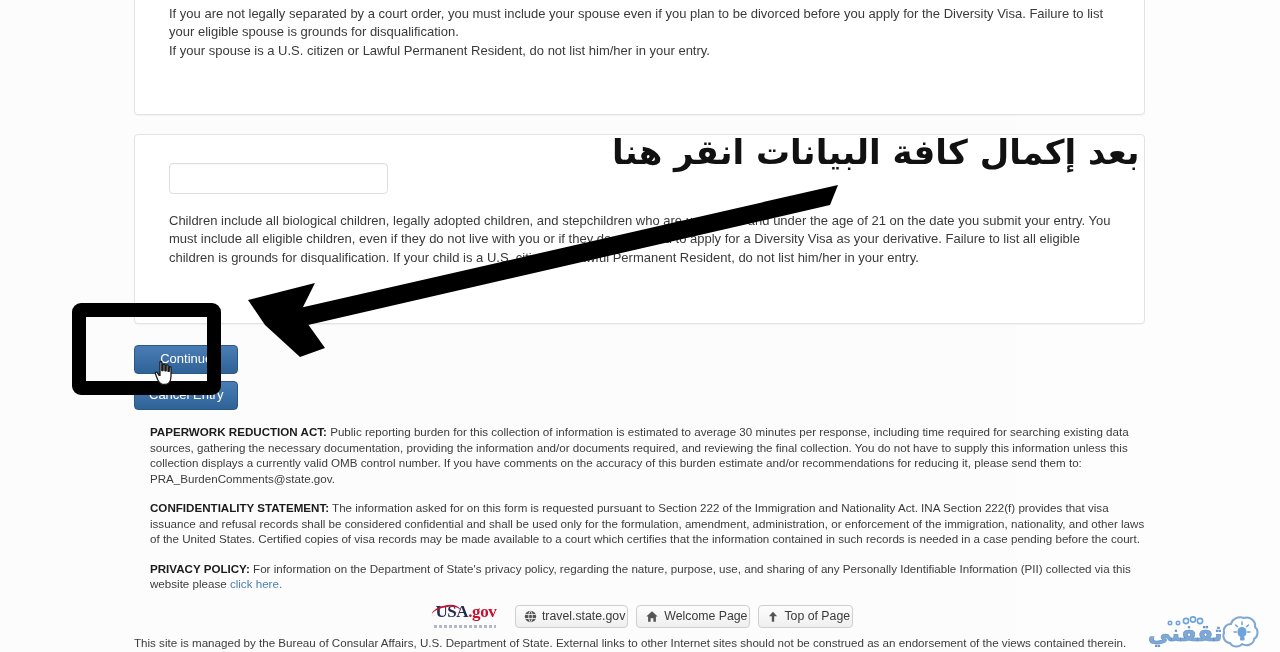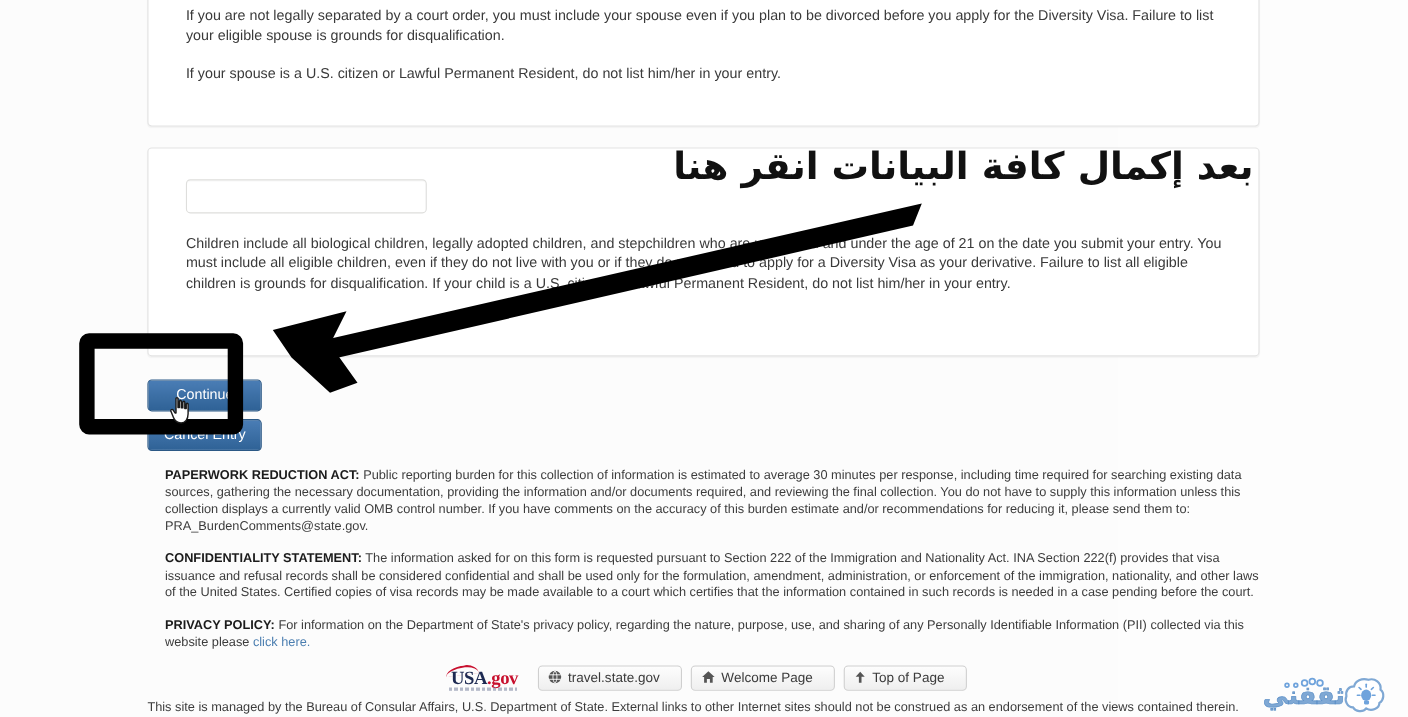--- a/index.html
+++ b/index.html
@@ -34,21 +34,21 @@
     font-size: 13.5px;
     color: #333;
   }
   .card-body { padding: 14px 0 16px 0; }
   .para {
     font-size: 13px;
     line-height: 1.42;
     color: #3a3a3a;
     margin: 0 30px 0 34px;
   }
-  .para + .para { margin-top: 16px; }
+  .para + .para { }
 
   .num-input {
     margin: 14px 0 0 34px;
     width: 219px; height: 31px;
     background: #fff;
     border: 1px solid #dededc;
     border-radius: 4px;
     box-shadow: inset 0 1px 1px rgba(0,0,0,0.03);
   }
 
@@ -87,21 +87,21 @@
   .botnav {
     position: absolute;
     left: 0; top: 604px;
     width: 1280px;
     display: flex; align-items: center; justify-content: center;
     gap: 8px;
   }
   .usagov {
     position: relative;
     width: 78px; height: 24px;
-    display: flex; align-items: center; justify-content: center;
+    display: flex; align-items: flex-start; justify-content: center;
     margin-right: 2px;
   }
   .usagov .word {
     font-family: "Liberation Serif", serif;
     font-size: 17px; font-weight: bold;
     letter-spacing: -0.4px;
     color: #1d2a52;
     line-height: 15px;
   }
   .usagov .word .dotgov { color: #c8102e; }
@@ -112,25 +112,25 @@
     border-radius: 60% 40% 0 0 / 100% 100% 0 0;
     transform: rotate(-7deg);
   }
   .usagov .tag {
     position: absolute; left: 7px; bottom: 0px;
     width: 62px; height: 3px;
     background: repeating-linear-gradient(to right,#8b93ab 0 3px, transparent 3px 5px);
     opacity: .65;
   }
   .navbtn {
-    display: flex; align-items: flex-start; gap: 5px;
+    display: flex; align-items: flex-end; gap: 5px;
     background: linear-gradient(to bottom,#fdfdfd 0%, #efefef 100%);
     border: 1px solid #cfcfcf;
     border-radius: 4px;
-    padding: 3px 19px 4px 8px;
+    padding: 3px 2px 4px 8px;
     font-size: 12.3px;
     color: #3b3b3b;
     cursor: pointer;
     white-space: nowrap;
   }
   .navbtn svg { display: block; }
 
   .sitenote {
     position: absolute;
     left: 134px; top: 636px;

